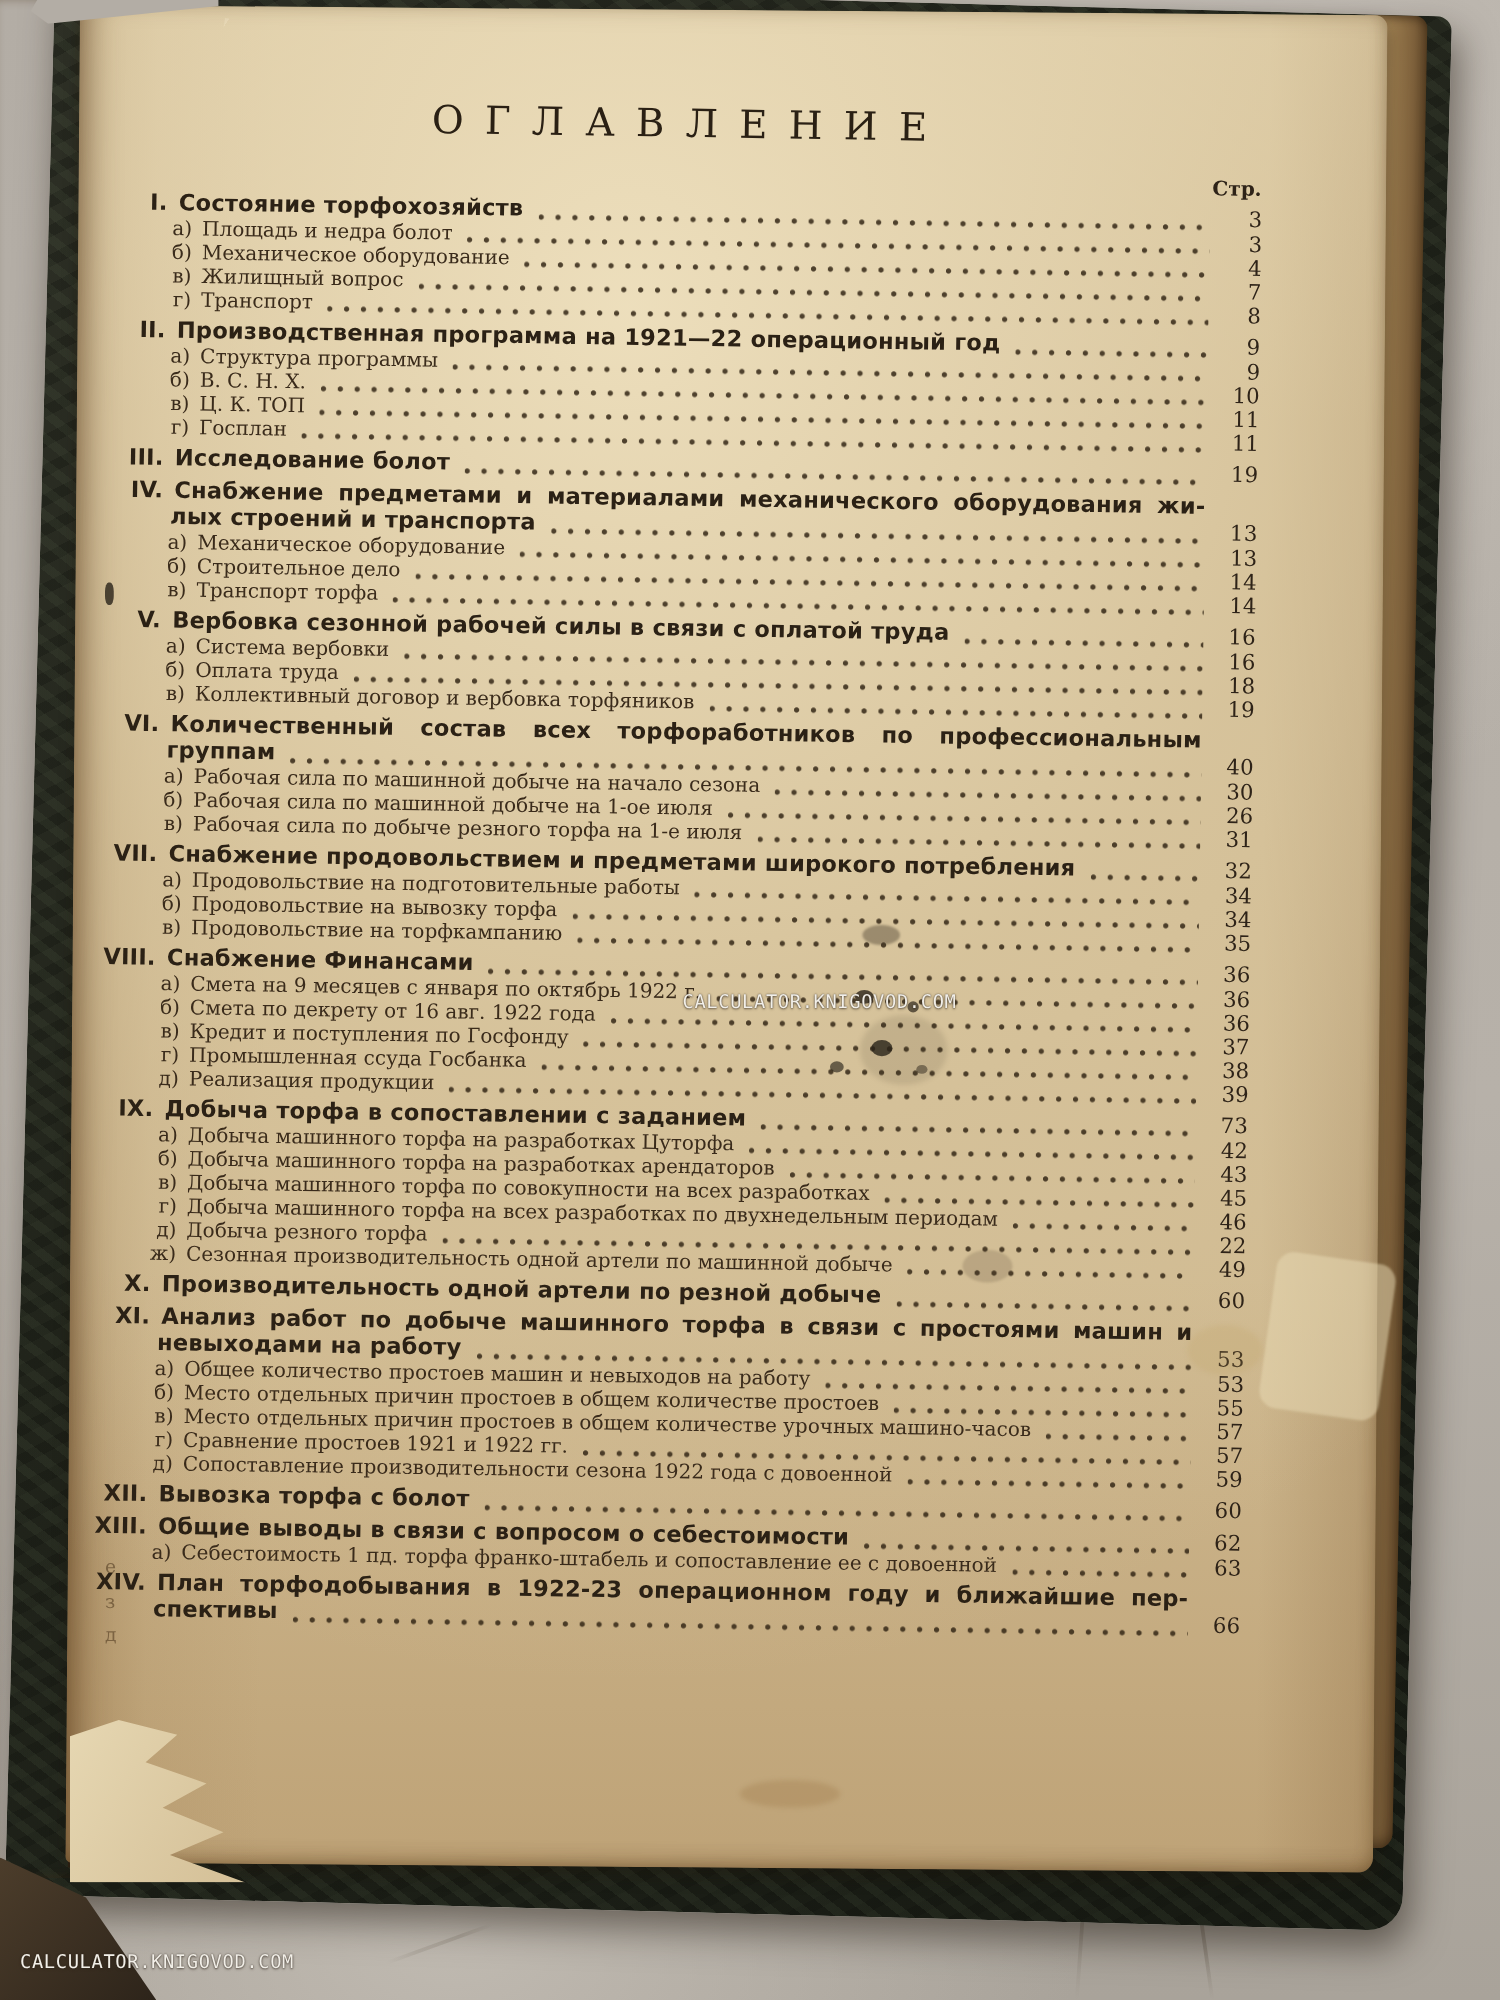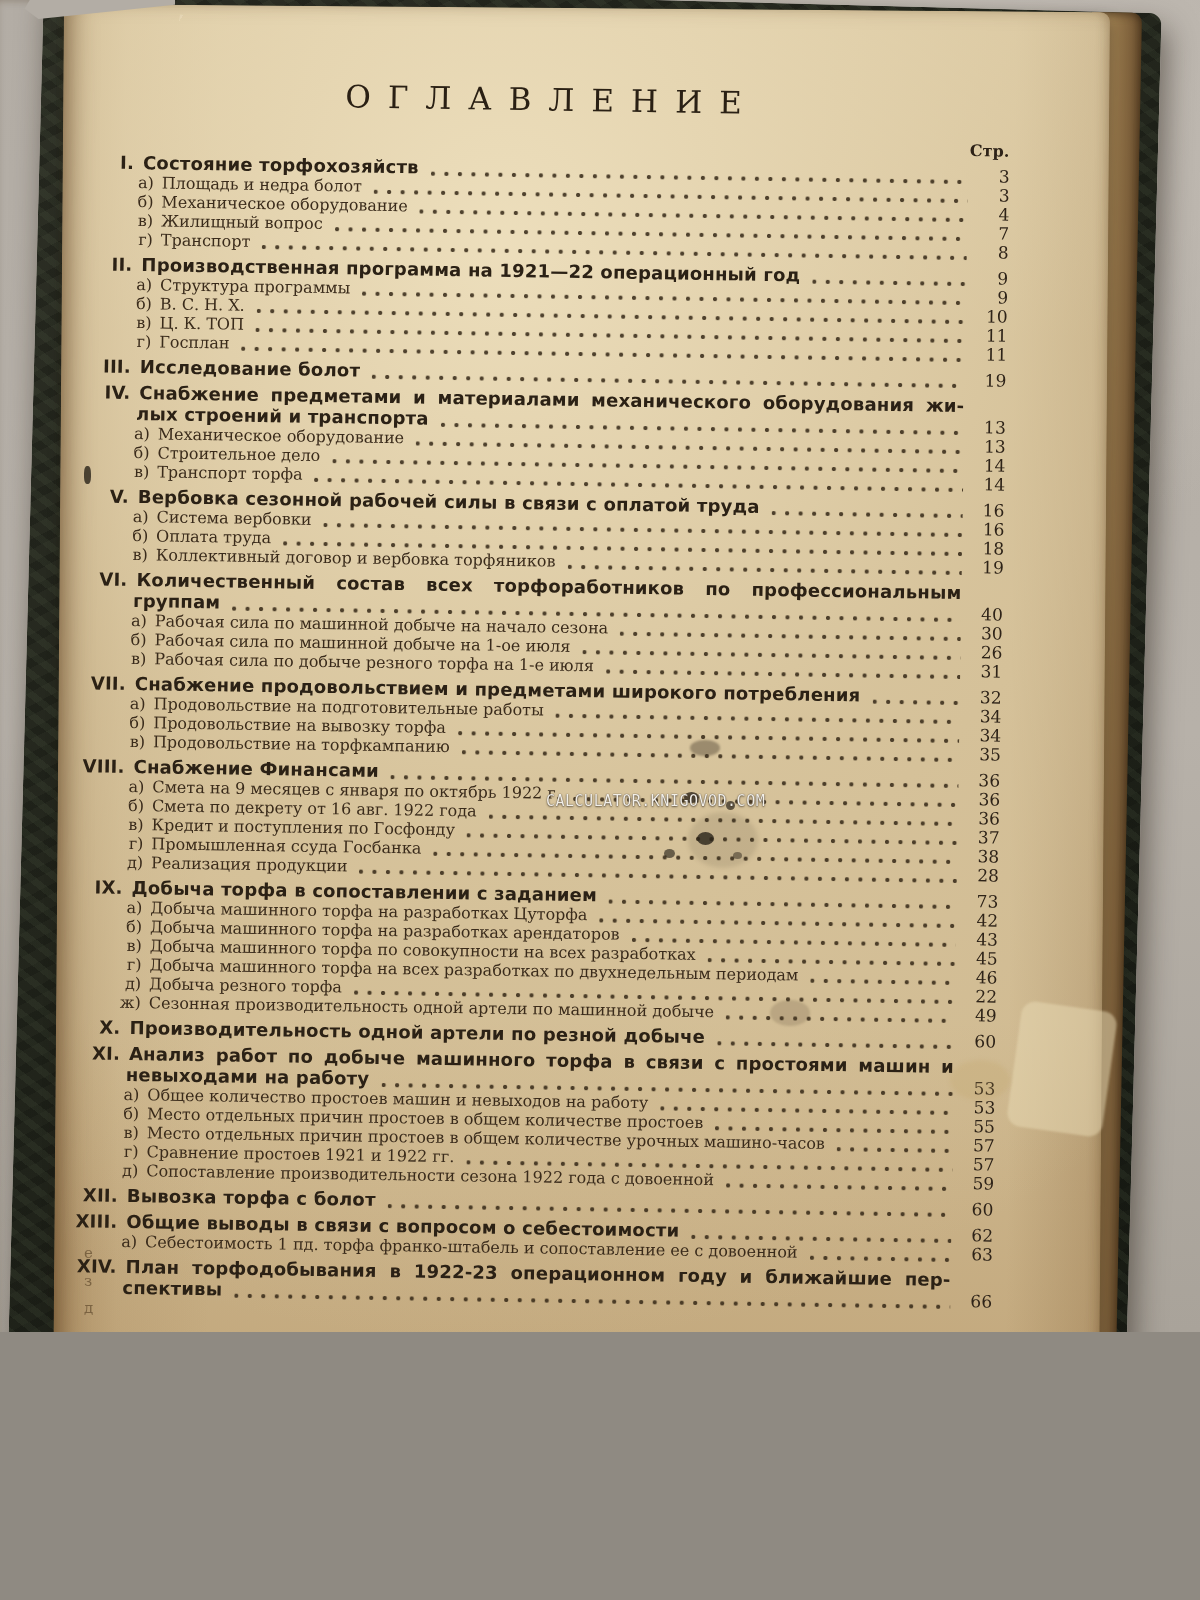--- a/index.html
+++ b/index.html
@@ -1,16 +1,16 @@
 <!DOCTYPE html>
 <html><head>
 <meta charset="utf-8">
 <style>
   html,body{margin:0;padding:0;background:#8f8a82;}
-  .scene{position:relative;width:1200px;height:1332px;overflow:hidden;
+  .scene{position:relative;width:1200px;height:1600px;overflow:hidden;
     background:
       radial-gradient(90% 60% at 78% 8%, #c6c0b8 0%, rgba(0,0,0,0) 55%),
       radial-gradient(70% 40% at 30% 96%, #c0bab1 0%, rgba(0,0,0,0) 60%),
       linear-gradient(180deg,#b3ada5 0%,#b7b1a9 55%,#a9a39a 100%);
     font-family:"DejaVu Serif",serif;}
   .vein{position:absolute;background:linear-gradient(180deg,rgba(0,0,0,0),rgba(110,100,86,.45) 30%,rgba(110,100,86,.35) 70%,rgba(0,0,0,0));width:3px;border-radius:2px;}
   .crack{position:absolute;left:1130px;top:28px;width:2px;height:100px;background:rgba(128,120,108,.55);transform:rotate(26deg);}
 
   
   .cover{position:absolute;left:44px;top:-16px;width:1118px;height:1532px;
@@ -318,21 +318,21 @@
           <div class="row sub">
             <span class="num">г)</span>
             <span class="txt">Промышленная ссуда Госбанка</span>
             <span class="leader"></span>
             <span class="pg">38</span>
           </div>
           <div class="row sub">
             <span class="num">д)</span>
             <span class="txt">Реализация продукции</span>
             <span class="leader"></span>
-            <span class="pg">28</span>
+            <span class="pg">39</span>
           </div>
           <div class="row main">
             <span class="num">IX.</span>
             <span class="txt">Добыча торфа в сопоставлении с заданием</span>
             <span class="leader"></span>
             <span class="pg">73</span>
           </div>
           <div class="row sub">
             <span class="num">а)</span>
             <span class="txt">Добыча машинного торфа на разработках Цуторфа</span>

